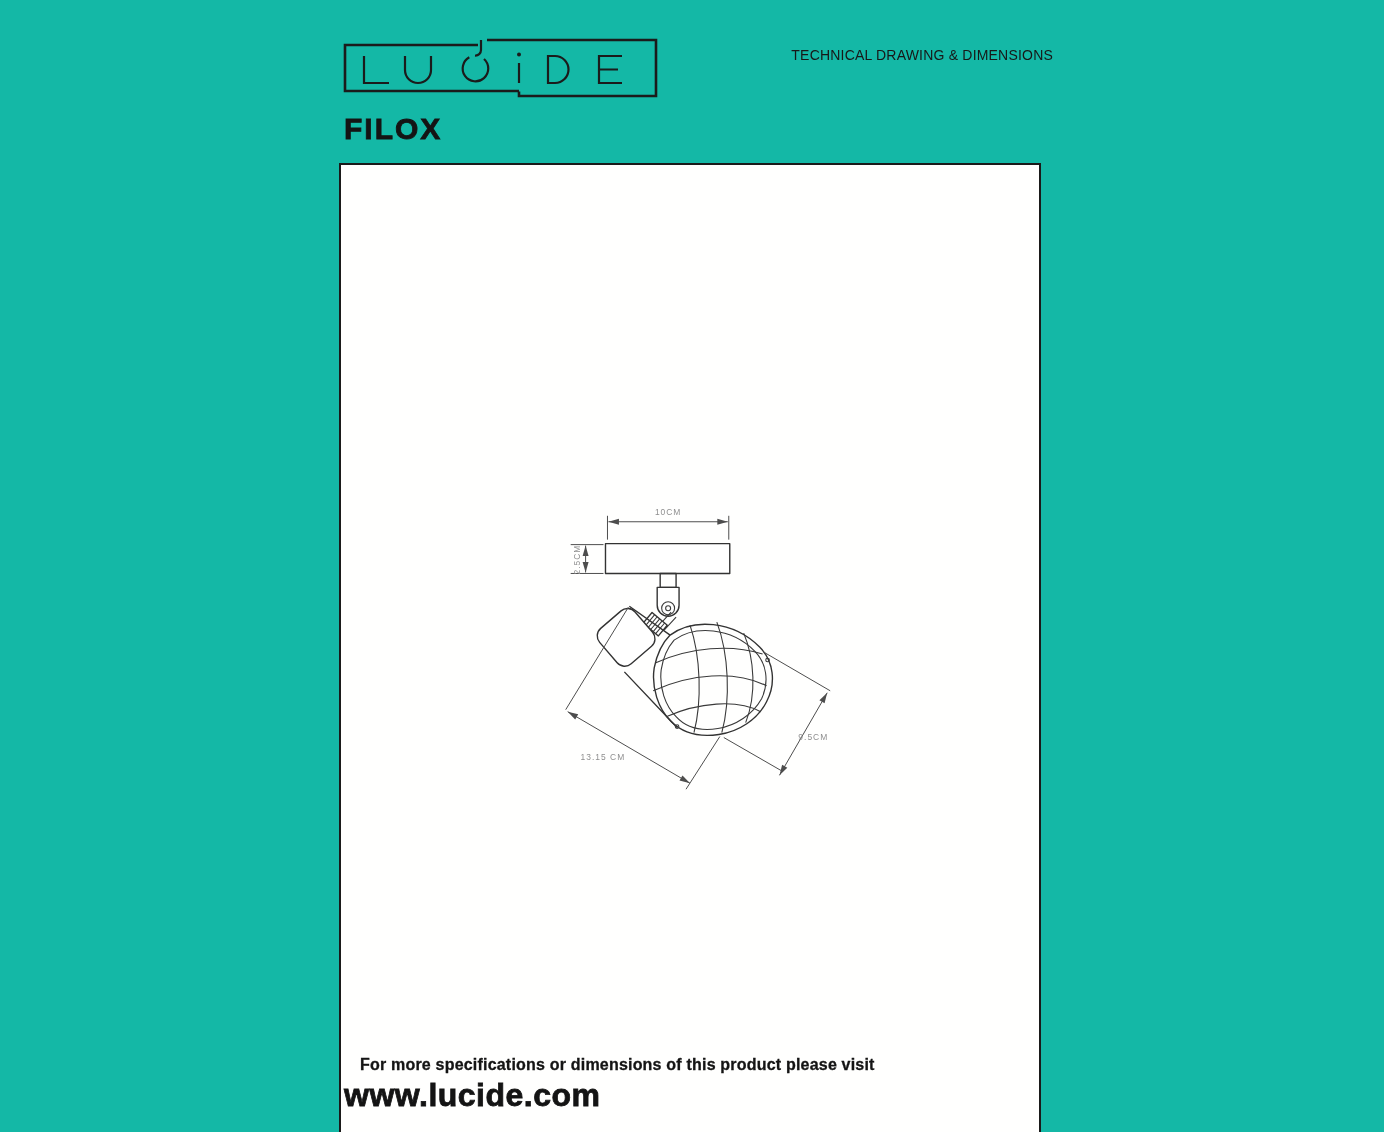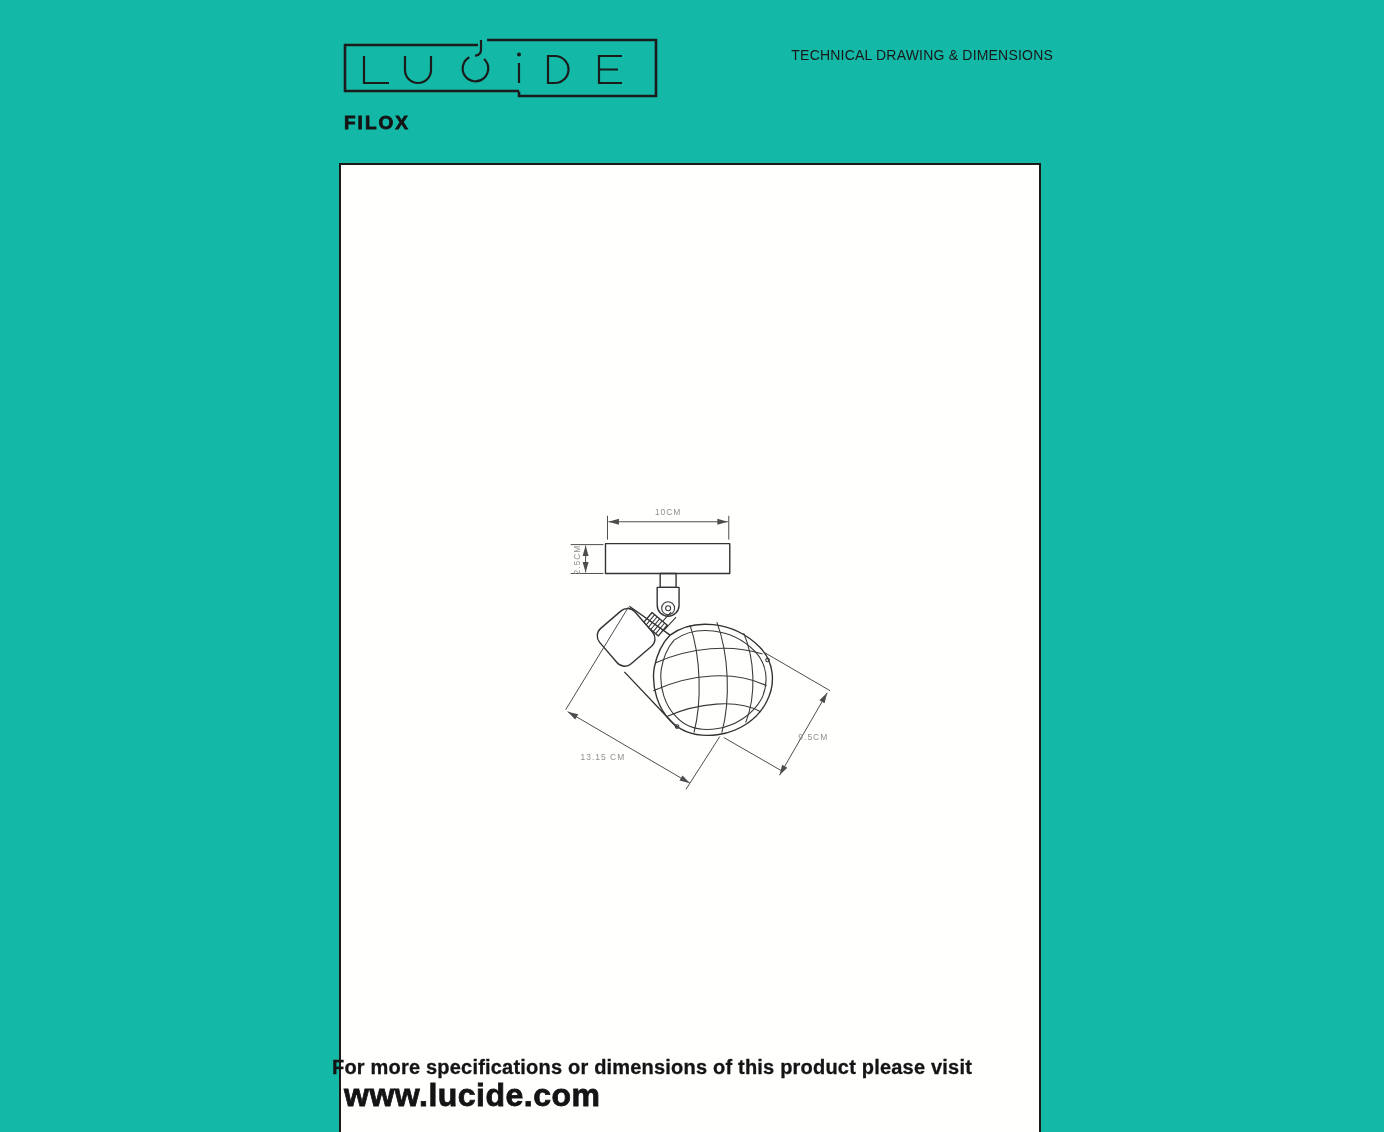--- a/index.html
+++ b/index.html
@@ -6,33 +6,33 @@
   .page{
     position:relative;width:1384px;height:1132px;background:#14b8a6;
     font-family:"Liberation Sans",sans-serif;color:#141414;overflow:hidden;padding-left:8px;
   }
   .abs{position:absolute;}
   .doc-title{
     right:339px;top:47px;font-size:14px;letter-spacing:0.2px;color:#181818;
     white-space:nowrap;
   }
   .product-name{
-    left:344px;top:112px;font-size:19px;font-weight:bold;letter-spacing:2px;
+    left:344px;top:112px;font-size:30px;font-weight:bold;letter-spacing:2px;
     -webkit-text-stroke:0.8px #141414;white-space:nowrap;
   }
   .meta{left:681px;top:106px;font-size:15px;font-weight:bold;line-height:23px;letter-spacing:0.3px;}
   .meta .row{white-space:nowrap;}
   .meta .lbl{margin-right:5px;}
   .frame{
     left:323px;top:163px;width:702px;height:981px;
     border:2px solid #1a1a1a;box-sizing:border-box;background:#fffffe;margin-left:16px;
   }
   .frame svg{position:absolute;inset:0;width:100%;height:100%;}
   .footer-note{
-    left:332px;top:1056px;font-size:20px;font-weight:bold;letter-spacing:0.2px;
+    left:360px;top:1056px;font-size:16px;font-weight:bold;letter-spacing:0.2px;
     -webkit-text-stroke:0.3px #141414;white-space:nowrap;
   }
   .website{
     left:344px;top:1077px;font-size:32px;font-weight:bold;letter-spacing:0.5px;
     -webkit-text-stroke:0.8px #141414;color:#141414;text-decoration:none;white-space:nowrap;display:block;
   }
   .logo{left:340px;top:36px;}
   .dim-label{
     font-size:8.5px;letter-spacing:1px;fill:#8f8f8f;
     font-family:"Liberation Sans",sans-serif;

